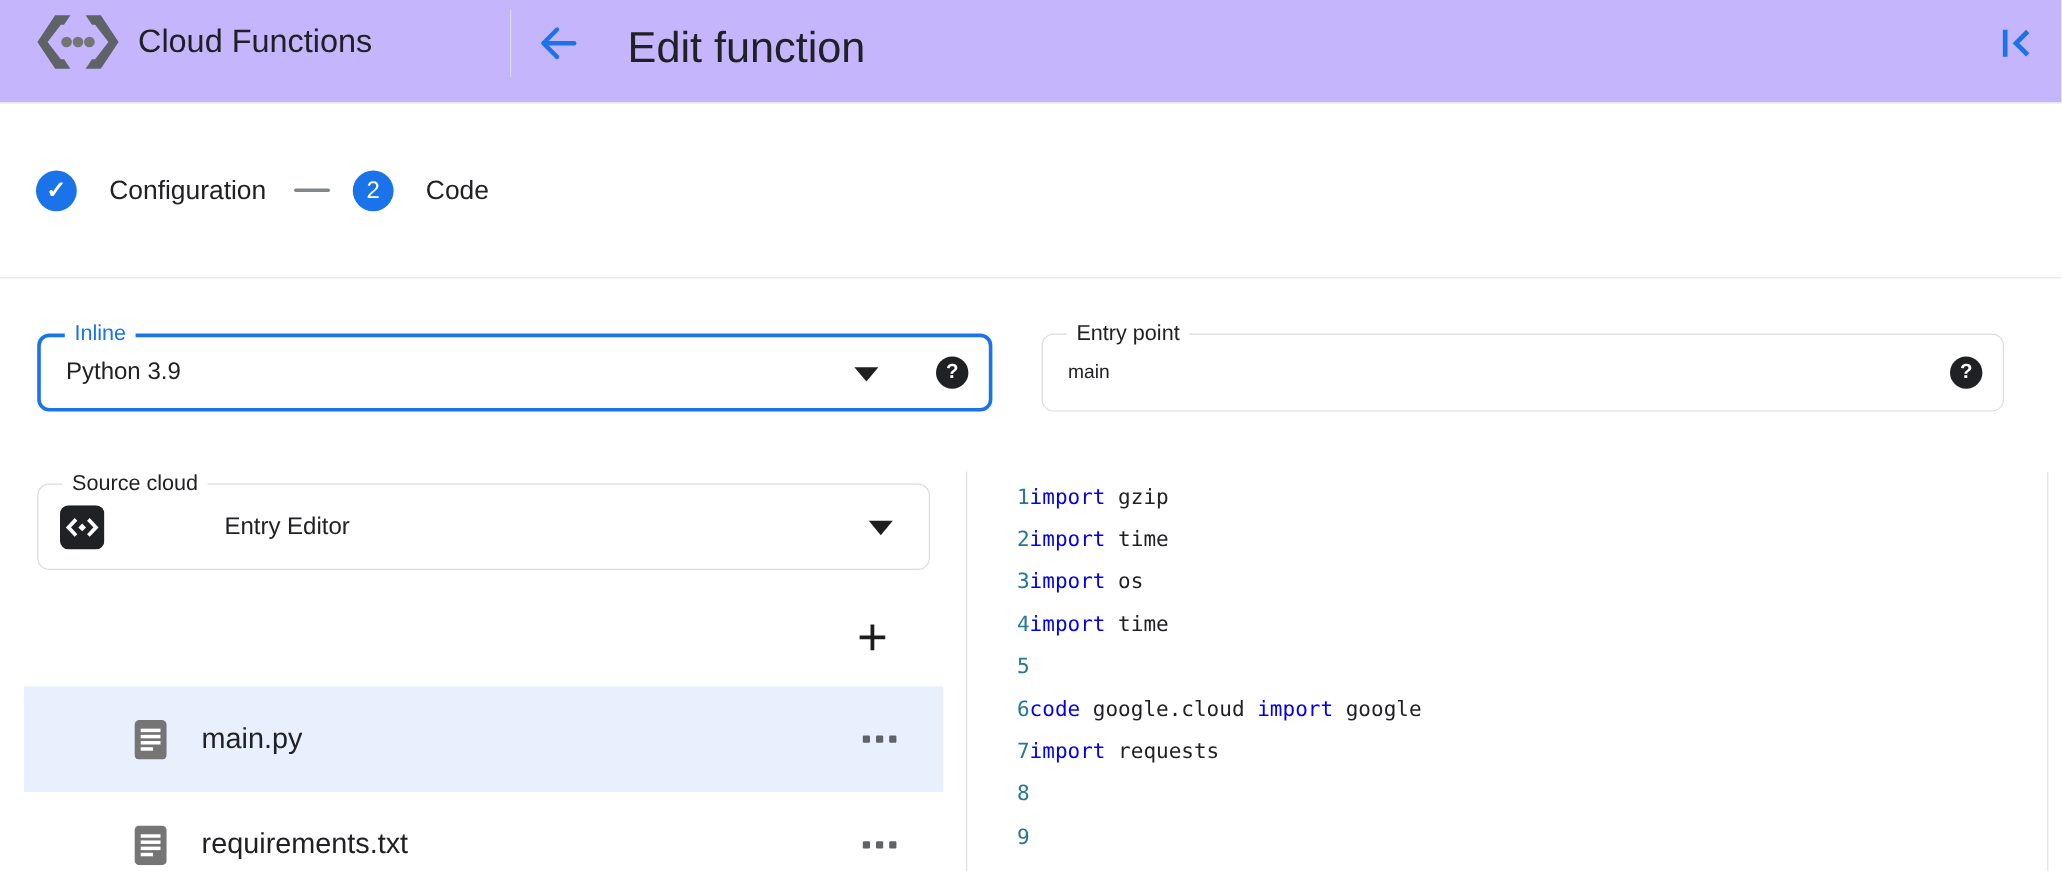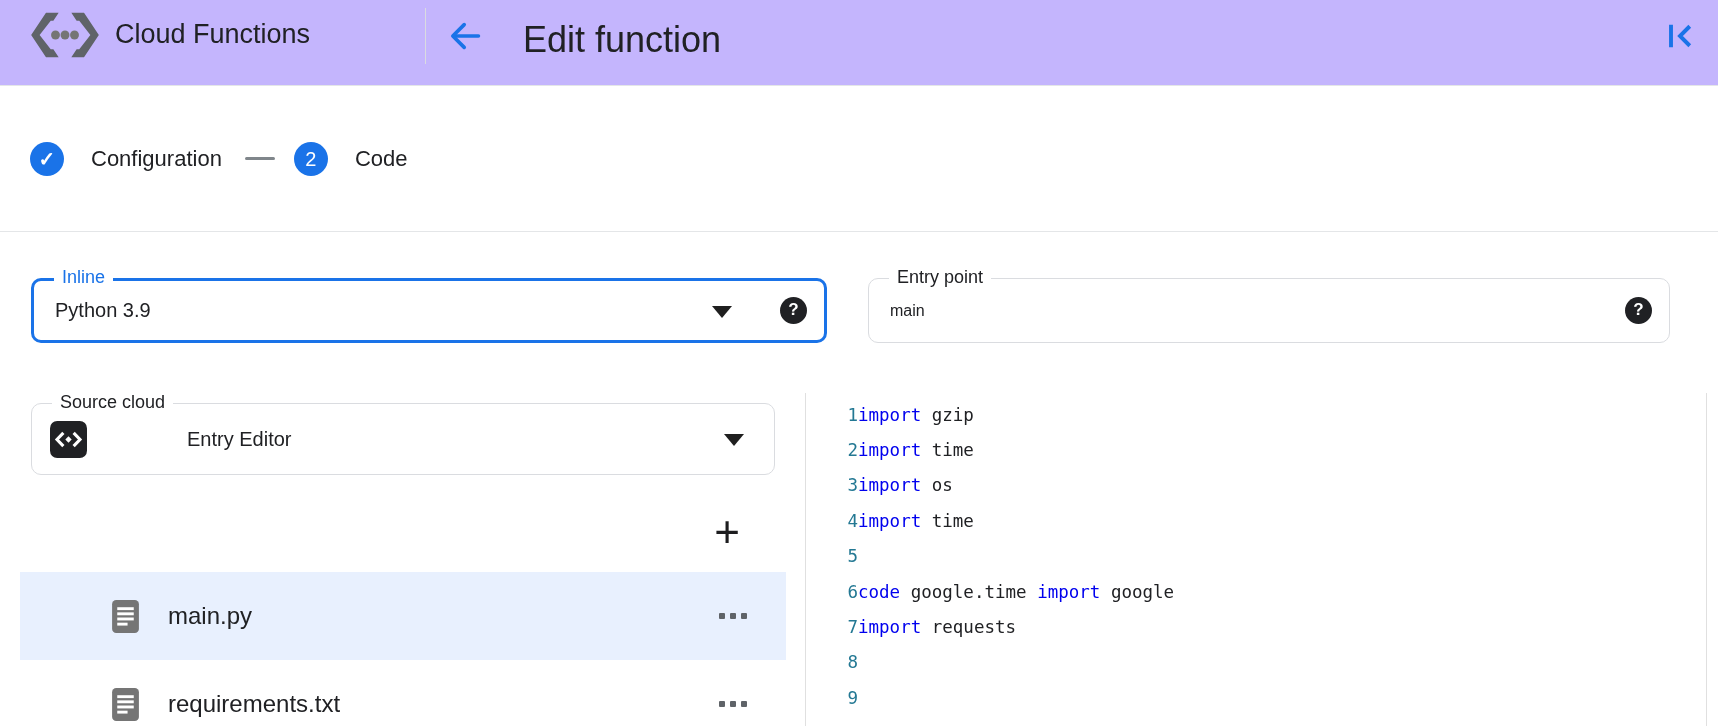--- a/index.html
+++ b/index.html
@@ -189,18 +189,18 @@
 
 <div class="editor-vdiv"></div>
 <div class="editor-scroll"></div>
 <div class="editor">
   <div>
       <div class="code-line"><span class="ln">1</span><span class="code-text"><span class="kw">import</span><span class="pl"> gzip</span></span></div>
       <div class="code-line"><span class="ln">2</span><span class="code-text"><span class="kw">import</span><span class="pl"> time</span></span></div>
       <div class="code-line"><span class="ln">3</span><span class="code-text"><span class="kw">import</span><span class="pl"> os</span></span></div>
       <div class="code-line"><span class="ln">4</span><span class="code-text"><span class="kw">import</span><span class="pl"> time</span></span></div>
       <div class="code-line"><span class="ln">5</span><span class="code-text"></span></div>
-      <div class="code-line"><span class="ln">6</span><span class="code-text"><span class="kw">code</span><span class="pl"> google.time </span><span class="kw">import</span><span class="pl"> google</span></span></div>
+      <div class="code-line"><span class="ln">6</span><span class="code-text"><span class="kw">code</span><span class="pl"> google.cloud </span><span class="kw">import</span><span class="pl"> google</span></span></div>
       <div class="code-line"><span class="ln">7</span><span class="code-text"><span class="kw">import</span><span class="pl"> requests</span></span></div>
       <div class="code-line"><span class="ln">8</span><span class="code-text"></span></div>
       <div class="code-line"><span class="ln">9</span><span class="code-text"></span></div>
     </div>
 </div>
 
 </body></html>

